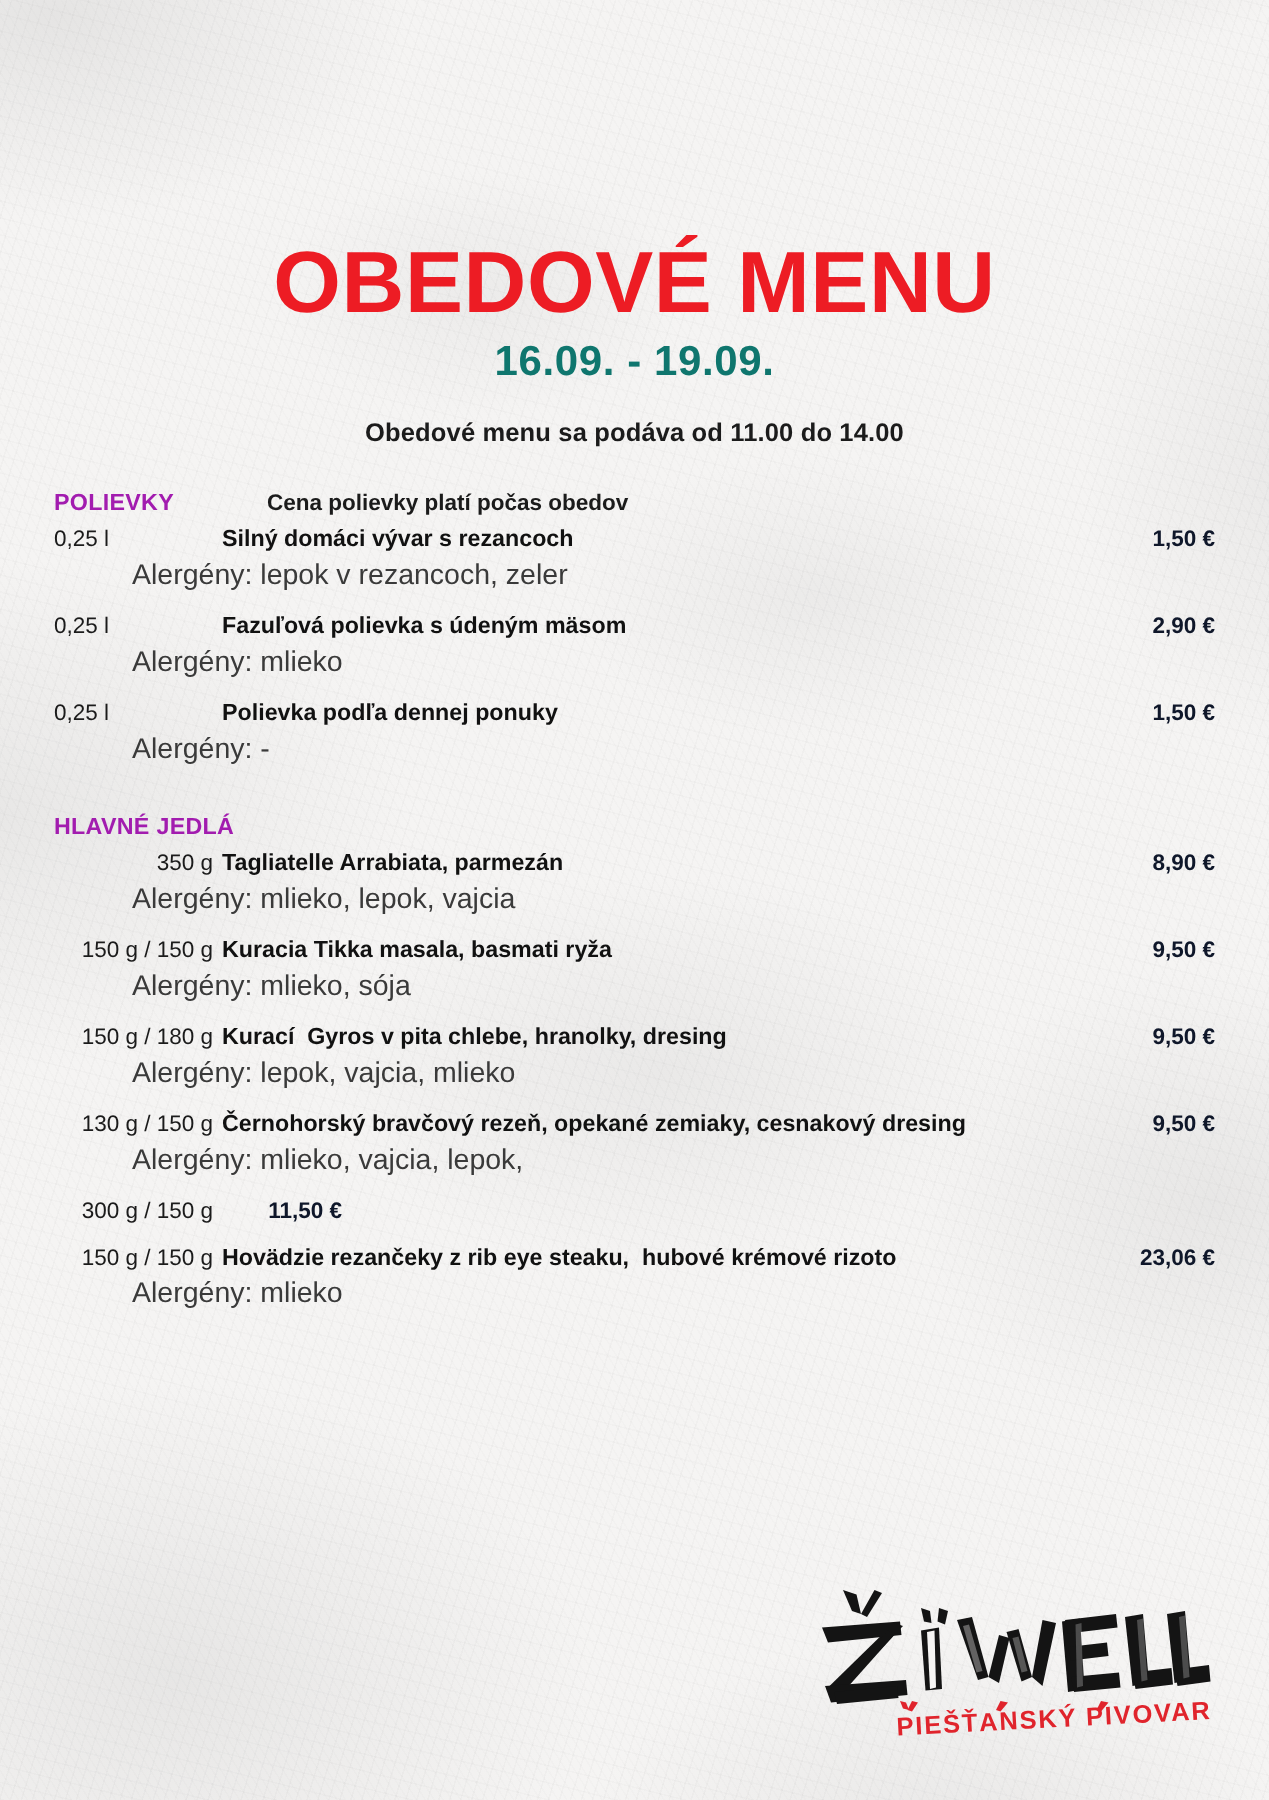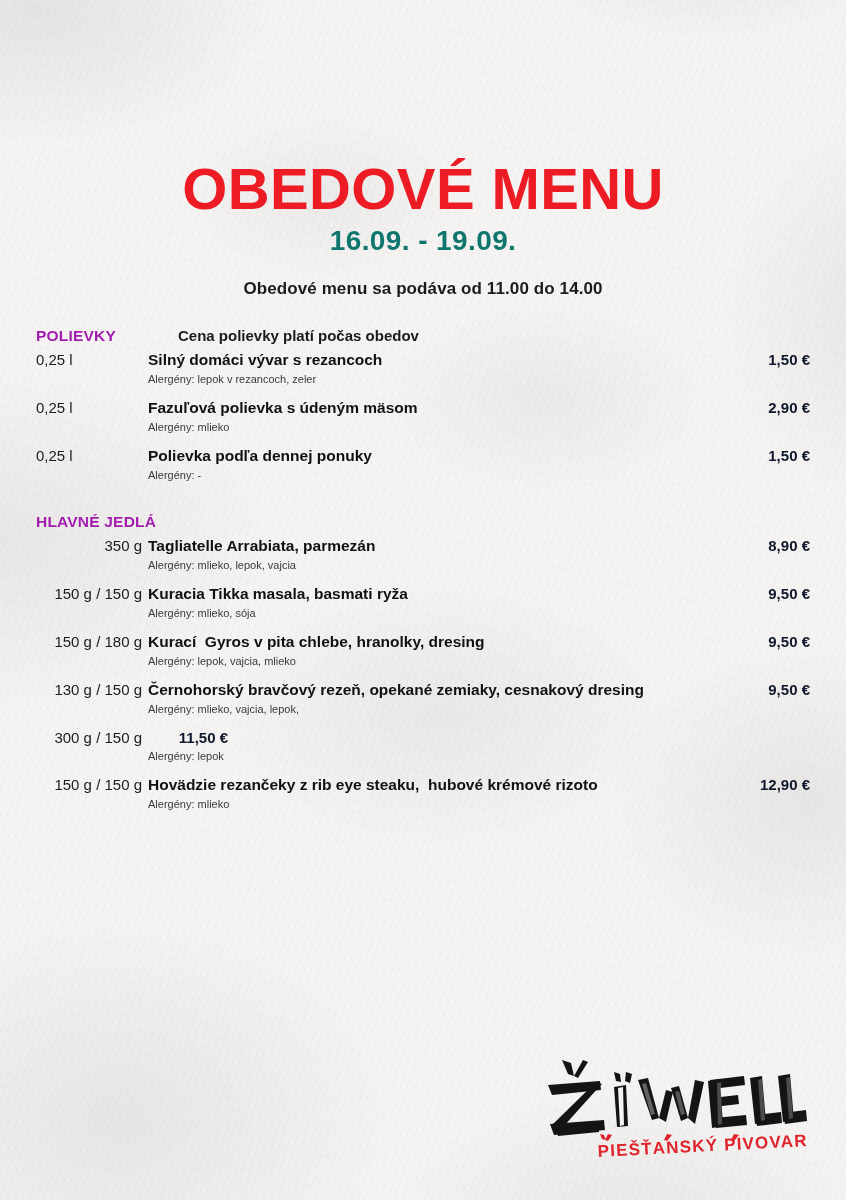--- a/index.html
+++ b/index.html
@@ -148,23 +148,23 @@
   .price {
     flex: none;
     width: 80px;
     text-align: right;
     font-size: 15px;
     font-weight: 700;
     color: #0f172a;
     white-space: nowrap;
   }
   .allergens {
-    margin-left: 112px;
+    margin-left: 52px;
     margin-top: 4px;
-    font-size: 11px;
+    font-size: 19px;
     font-weight: 400;
     color: #3a3a3a;
   }
 
   .section-gap { height: 16px; }
 
   
   .logo {
     position: absolute;
     right: 38px;
@@ -269,28 +269,27 @@
               <div class="price">9,50 €</div>
             </div>
             <div class="allergens">Alergény: mlieko, vajcia, lepok,</div>
           </div>
 
           <div class="item">
             <div class="item-main">
               <div class="portion wide">300 g / 150 g</div>
               <div class="price">11,50 €</div>
             </div>
-            <div class="allergens">Alergény: lepok</div>
           </div>
 
           <div class="item">
             <div class="item-main">
               <div class="portion wide">150 g / 150 g</div>
               <div class="dish">Hovädzie rezančeky z rib eye steaku,  hubové krémové rizoto</div>
-              <div class="price">12,90 €</div>
+              <div class="price">23,06 €</div>
             </div>
             <div class="allergens">Alergény: mlieko</div>
           </div>
 
         </div>
       </div>
 
     </div>
   </div>
 

